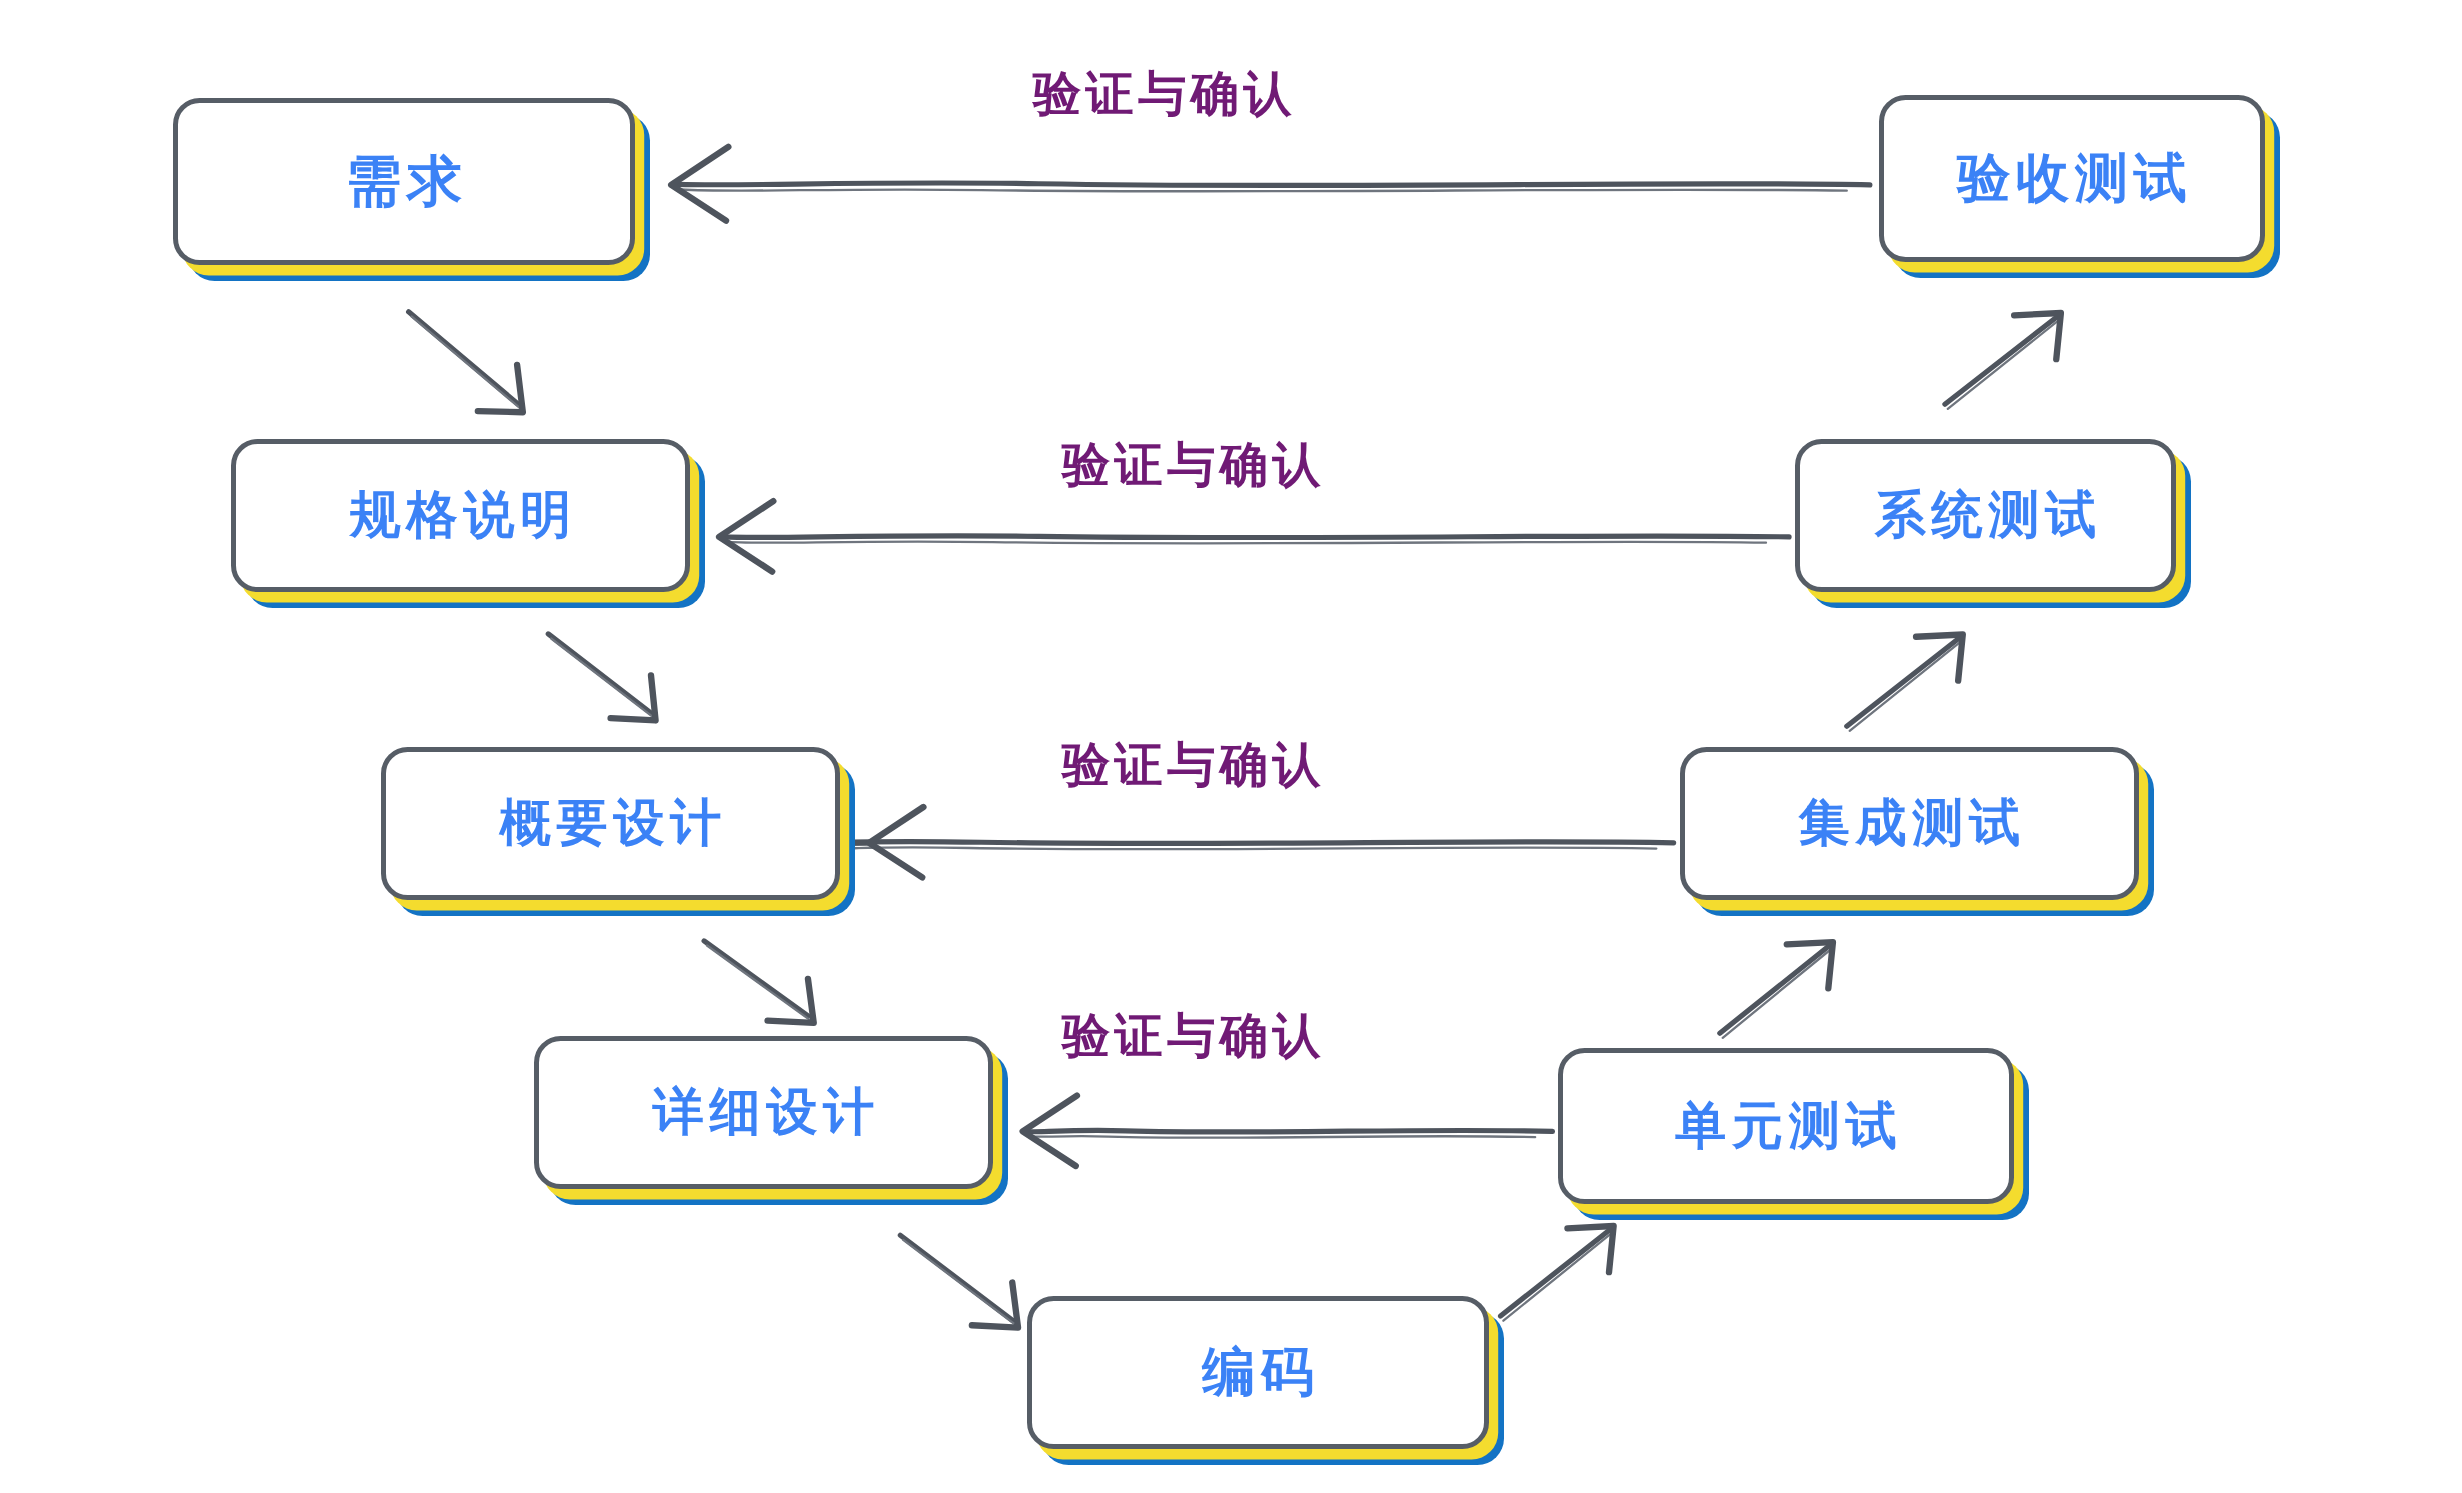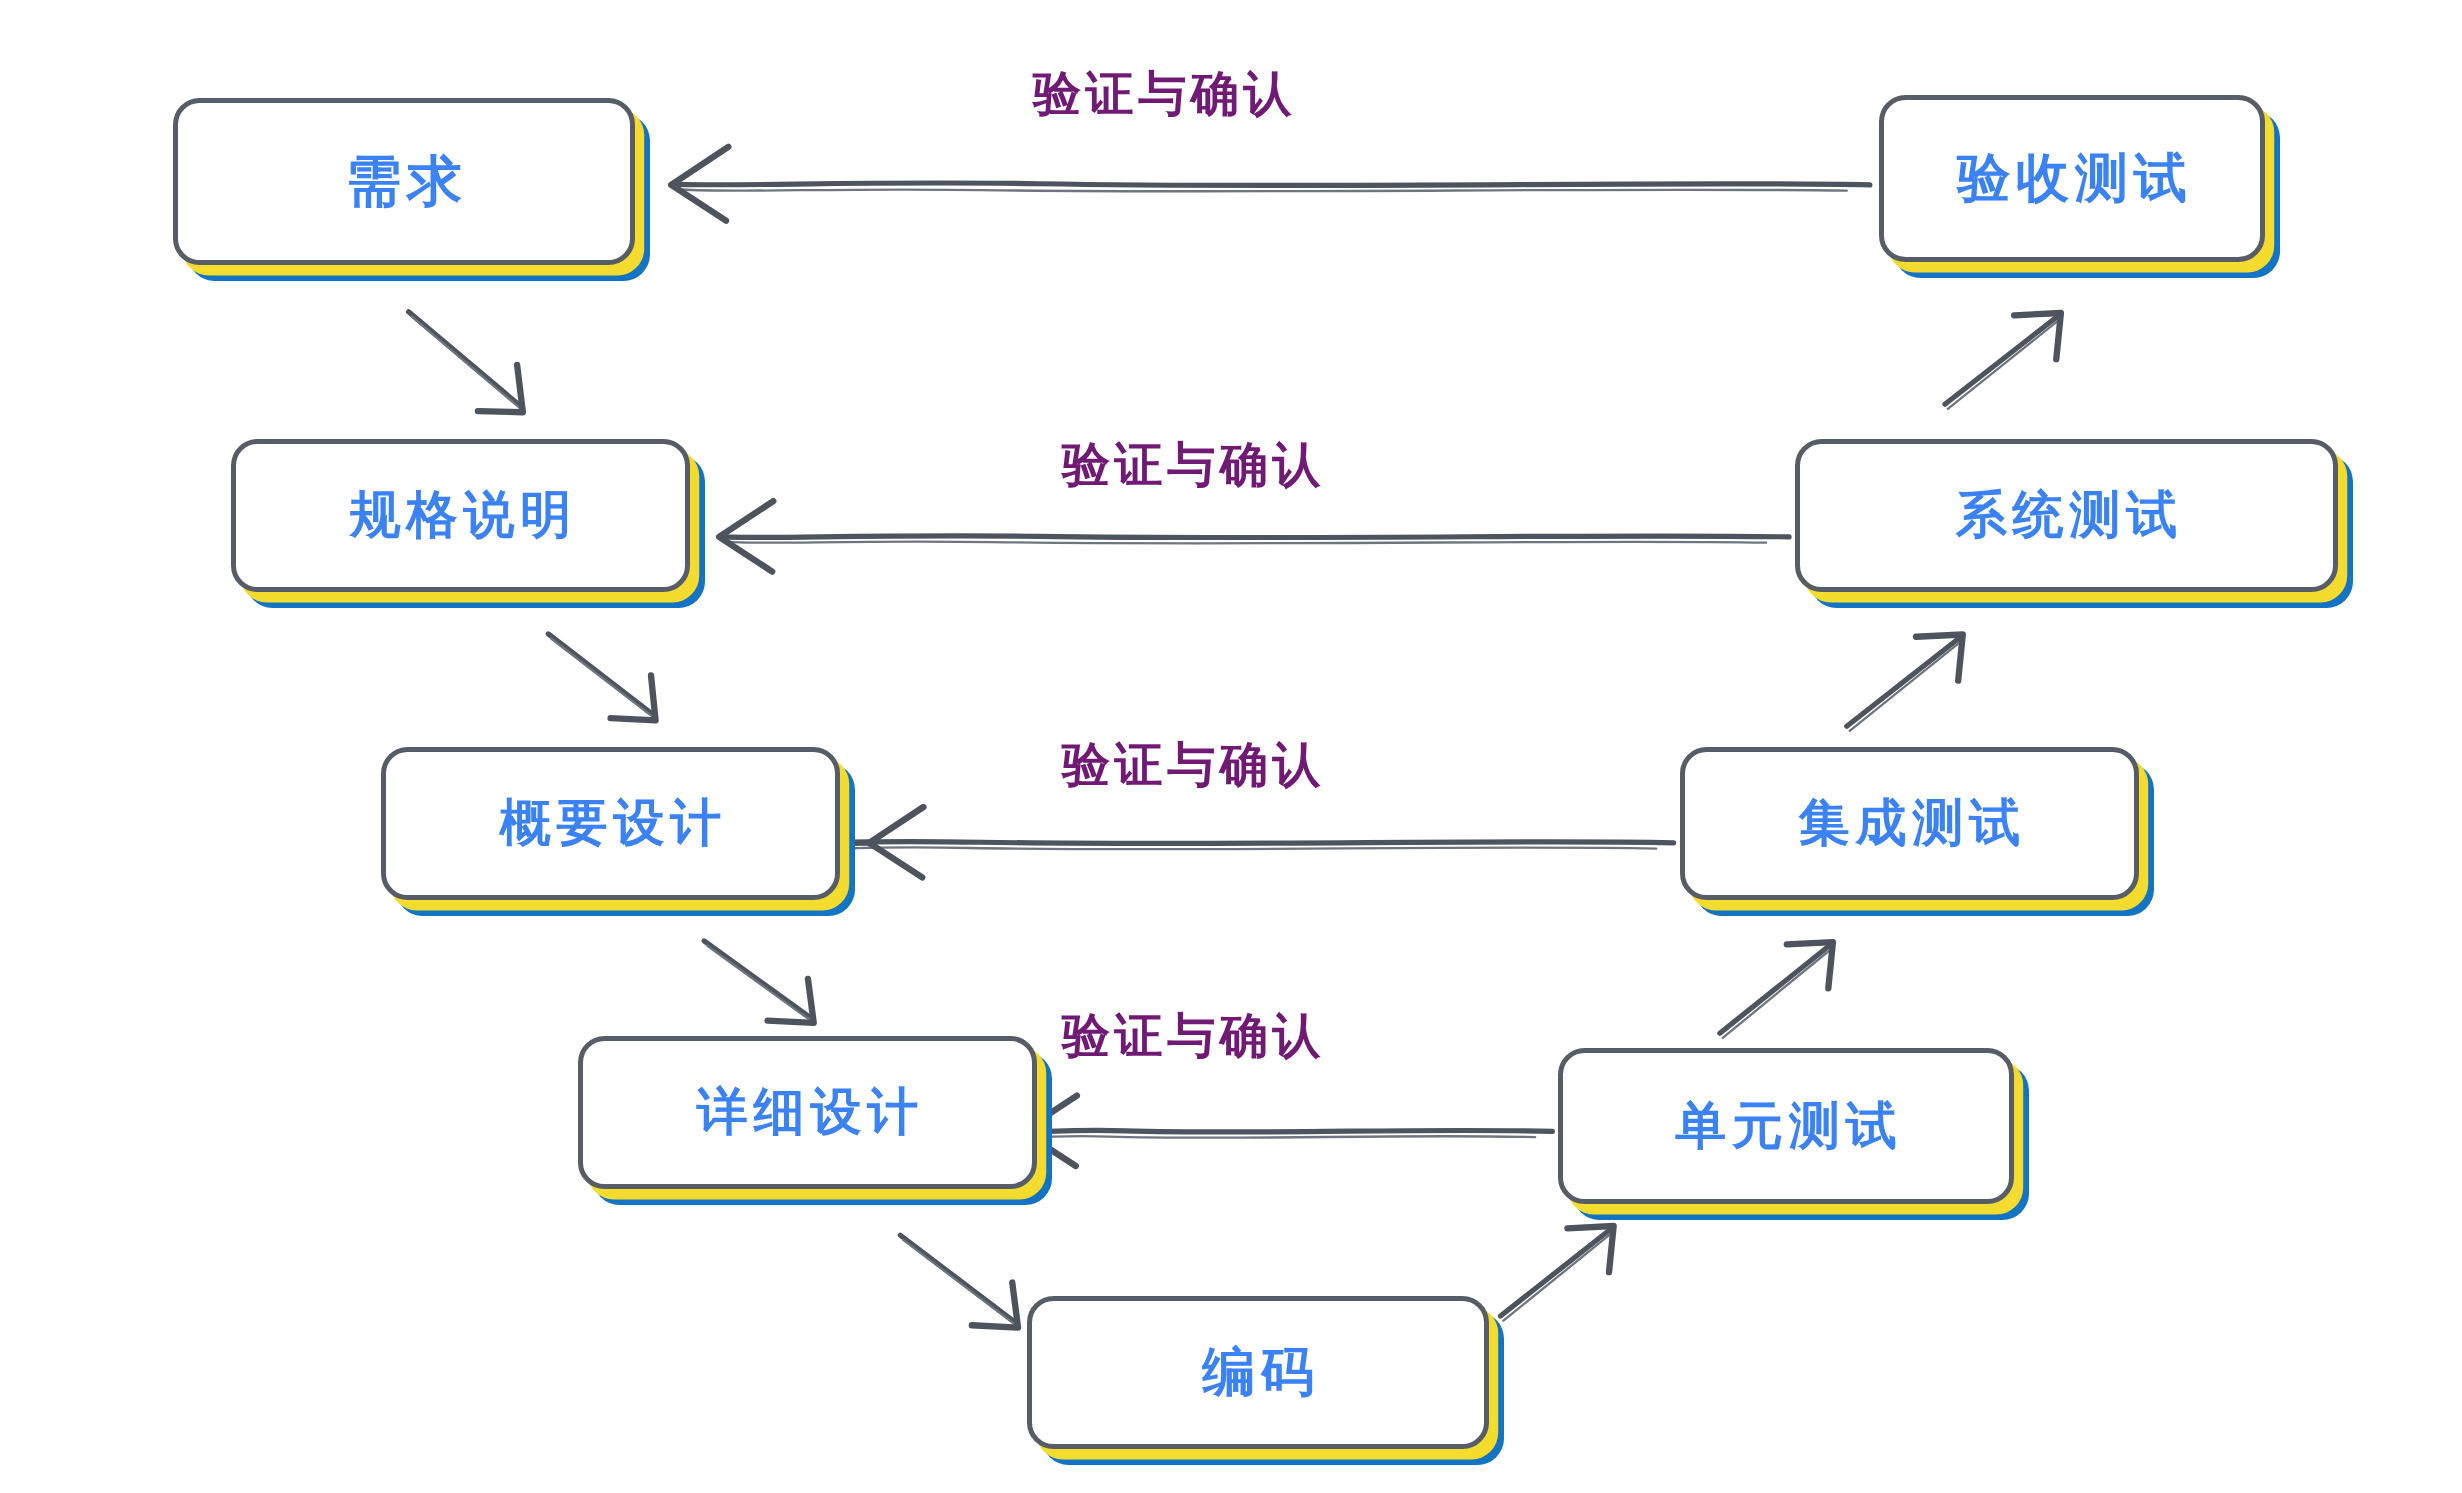--- a/index.html
+++ b/index.html
@@ -57,25 +57,25 @@
     letter-spacing: 5.8px;
     text-indent: 5.8px;
     white-space: nowrap;
     user-select: none;
   }
 
   
   #node-requirements   { left: 173px;  top: 98px;  width: 462px;  height: 167px; }
   #node-specification  { left: 231px;  top: 439px;  width: 459px;  height: 153px; }
   #node-outline-design { left: 381px;  top: 747px; width: 459px;  height: 153px; }
-  #node-detail-design  { left: 534px;  top: 1036px; width: 459px;  height: 153px; margin-left: 44px; }
+  #node-detail-design  { left: 534px;  top: 1036px; width: 459px;  height: 153px; }
   #node-coding         { left: 1027px; top: 1296px; width: 462px;  height: 153px; }
   #node-unit-test      { left: 1558px; top: 1048px; width: 456px;  height: 156px; }
   #node-integ-test     { left: 1680px; top: 747px; width: 459px;  height: 153px; border-radius: 8px; }
-  #node-system-test    { left: 1795px; top: 439px;  width: 543px;  height: 153px; }
+  #node-system-test    { left: 1795px; top: 439px;  width: 365px;  height: 153px; padding-left: 16px; }
   #node-accept-test    { left: 1879px; top: 95px;  width: 386px;  height: 167px; }
 
   #node-requirements .node-label  { font-size: 55px; }
   #node-accept-test  .node-label  { font-size: 53px; }
   #node-specification .node-label,
   #node-outline-design .node-label,
   #node-detail-design .node-label,
   #node-unit-test .node-label,
   #node-integ-test .node-label,
   #node-system-test .node-label   { font-size: 51px; }

